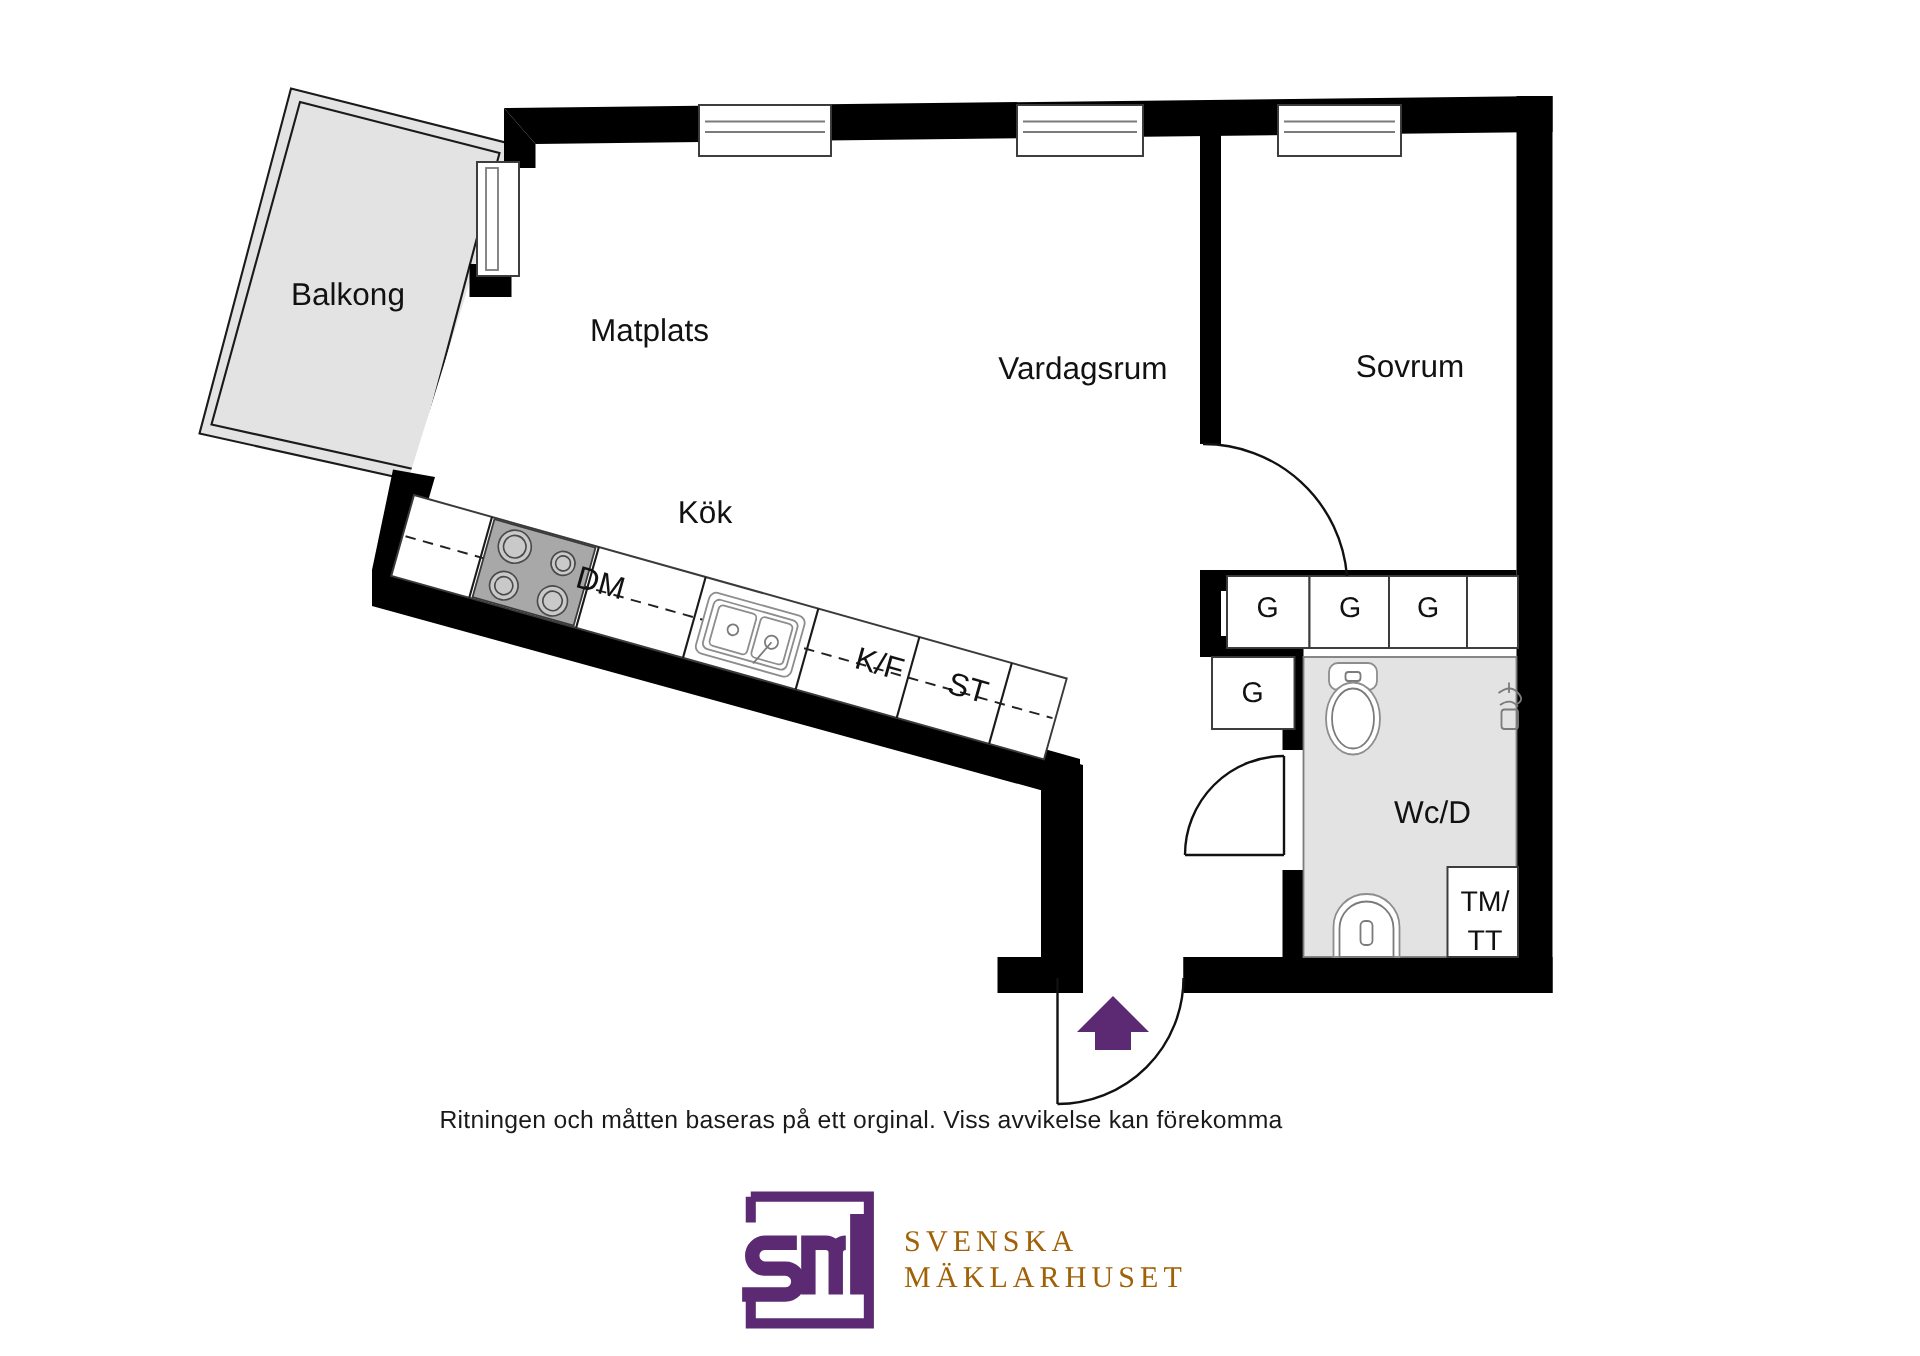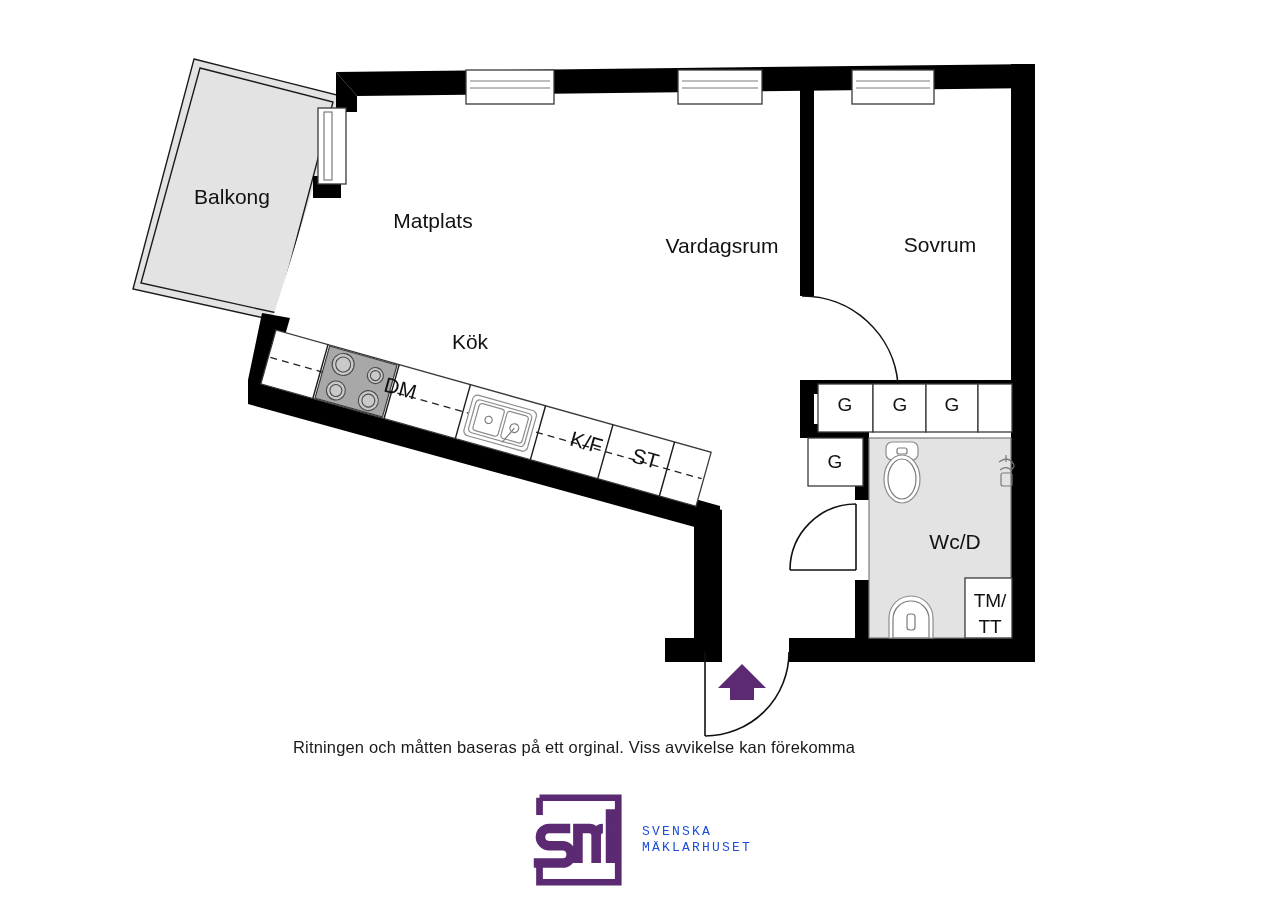--- a/index.html
+++ b/index.html
@@ -73,24 +73,24 @@
     align-items: center;
     gap: 18px;
   }
   .logo-text {
     display: flex;
     flex-direction: column;
     justify-content: center;
     line-height: 1.22;
   }
   .logo-text span {
-    font-family: Liberation Mono, monospace;
-    font-size: 13px;
+    font-family: Liberation Serif, serif;
+    font-size: 20px;
     letter-spacing: 0.17em;
-    color: #1d4ed8;
+    color: #a16207;
   }
 </style>
 </head>
 <body>
 
 <div id="plan-root">
 
   <svg class="floorplan" viewBox="0 0 1280 904">
 
     <g>

